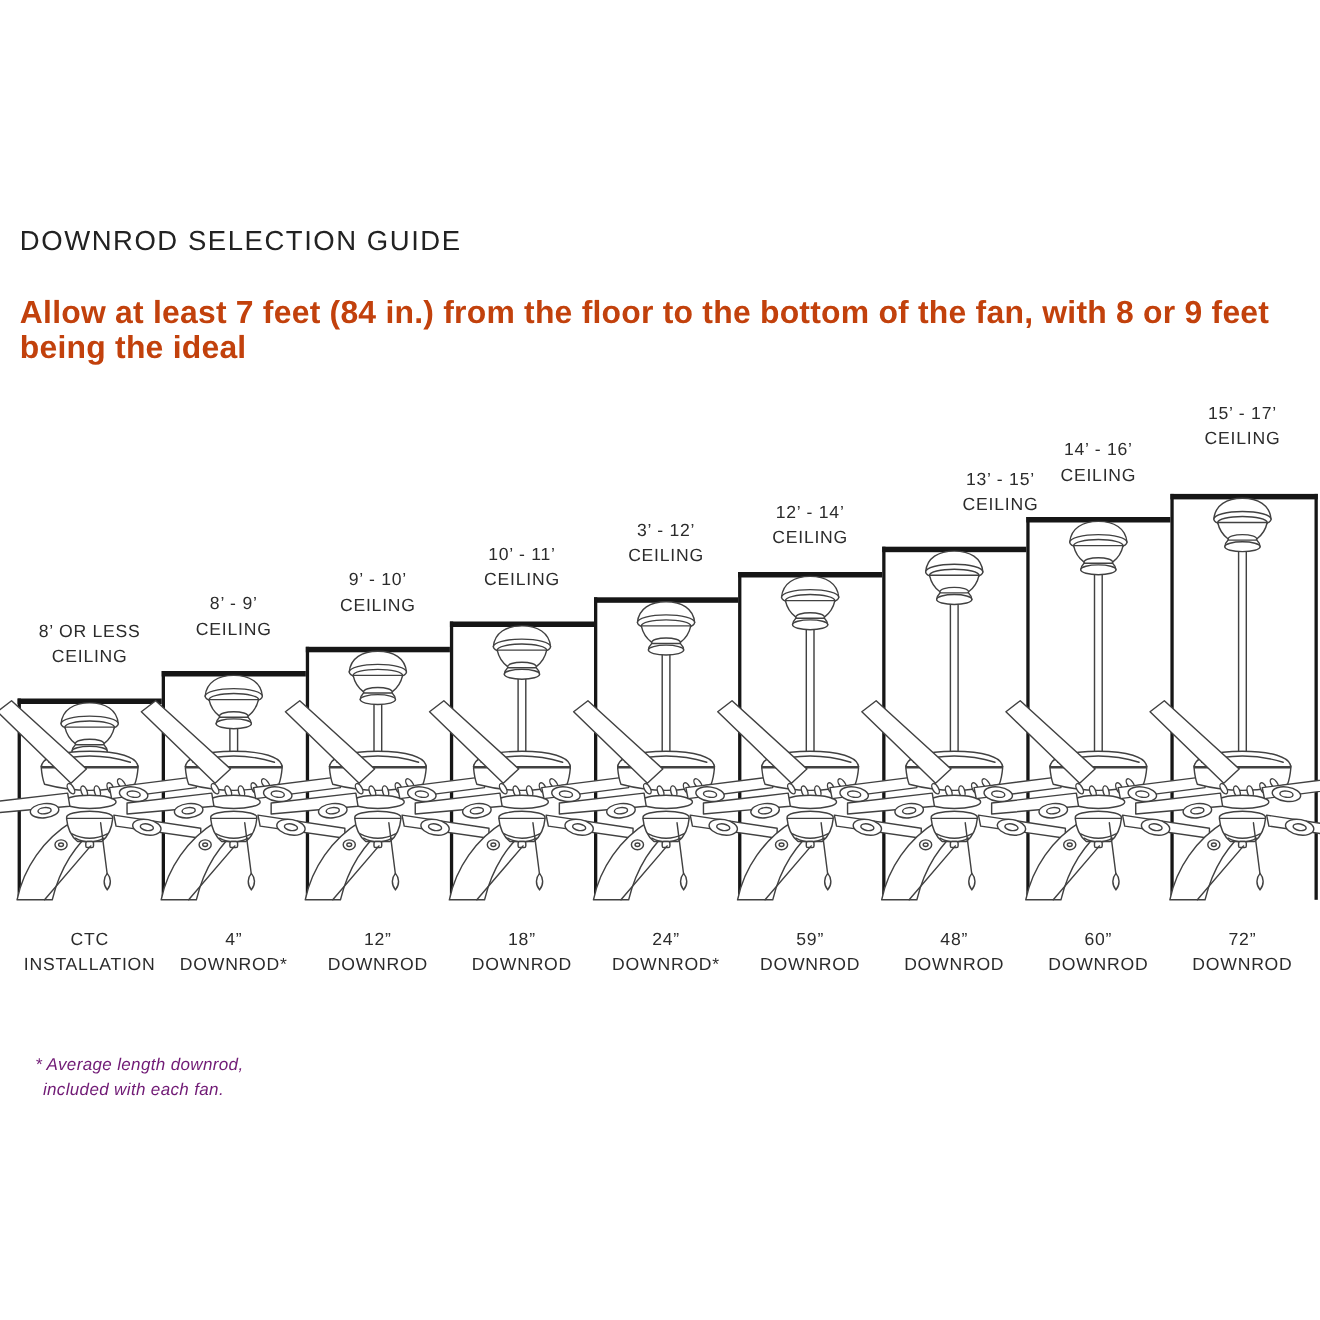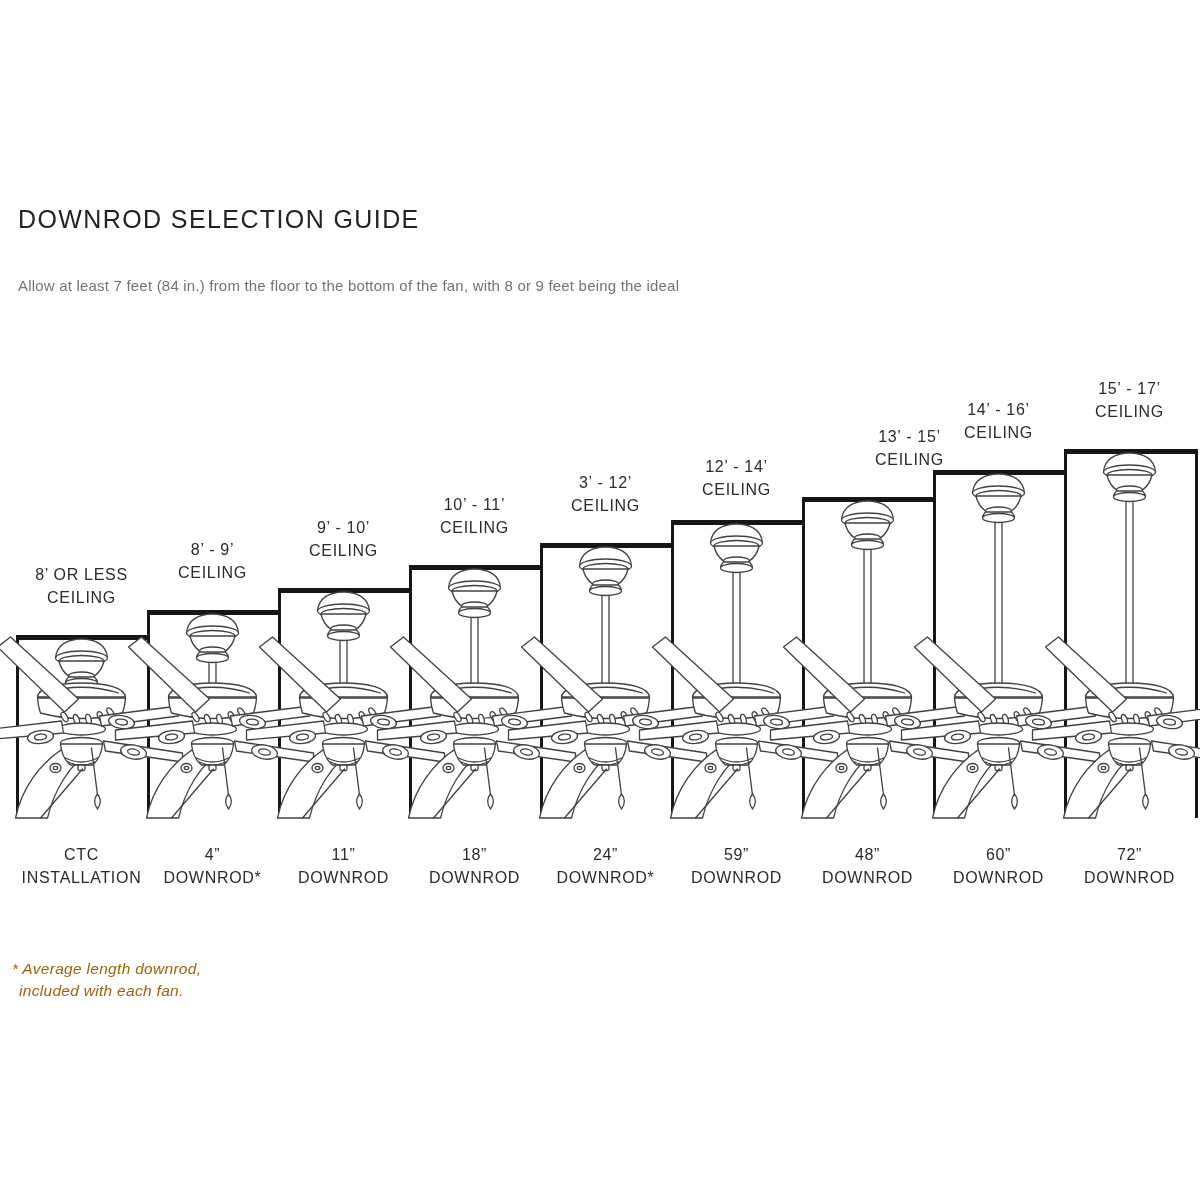--- a/index.html
+++ b/index.html
@@ -1,30 +1,30 @@
 <!DOCTYPE html>
 <html><head>
 <meta charset="utf-8">
 <style>
   html,body{margin:0;padding:0;background:#fff;}
   body{width:1200px;height:1200px;position:relative;overflow:hidden;
        font-family:"Liberation Sans","DejaVu Sans",sans-serif;}
   .page-title{position:absolute;left:18px;top:205px;font-size:25px;font-weight:400;
        letter-spacing:1.4px;color:#222;white-space:nowrap;}
-  .intro{position:absolute;left:18px;top:270px;font-size:15px;line-height:31px;
-       color:#737373;letter-spacing:0.2px;}
+  .intro{position:absolute;left:18px;top:270px;font-size:29px;line-height:31px;
+       color:#c2410c;letter-spacing:0.2px;font-weight:bold;}
   .diagram{position:absolute;left:0;top:0;width:1200px;height:1200px;}
   .col-box{position:absolute;box-sizing:border-box;background:transparent;
        border-left:3px solid #161616;border-top:5px solid #161616;z-index:1;}
   .col-box.last{border-right:3px solid #161616;}
   .fan-layer{position:absolute;left:0;top:0;z-index:2;}
   .ceil-label,.rod-label{position:absolute;width:131px;text-align:center;
        font-size:16px;line-height:23px;letter-spacing:0.7px;color:#2b2b2b;z-index:3;}
-  .footnote{position:absolute;left:12px;top:958px;font-size:15.5px;line-height:22px;
-       font-style:italic;color:#a16207;letter-spacing:0.3px;}
+  .footnote{position:absolute;left:32px;top:958px;font-size:15.5px;line-height:22px;
+       font-style:italic;color:#701a75;letter-spacing:0.3px;}
   .footnote .fn2{padding-left:7px;}
 </style>
 </head>
 <body>
 
 <div class="page-title">DOWNROD SELECTION GUIDE</div>
 
 <div class="intro">
   <div>Allow at least 7 feet (84 in.) from the floor to the bottom of the fan, with 8 or 9 feet being the ideal</div>
 </div>
@@ -47,21 +47,21 @@
     <div class="rod-label" style="left: 147px; top: 843px;">
       <div>4”</div>
       <div>DOWNROD*</div>
     </div>
     <div class="col-box" style="left: 278px; top: 588px; width: 131px; height: 230px;"></div>
     <div class="ceil-label" style="left: 278px; top: 516px;">
       <div>9’ - 10’</div>
       <div>CEILING</div>
     </div>
     <div class="rod-label" style="left: 278px; top: 843px;">
-      <div>11”</div>
+      <div>12”</div>
       <div>DOWNROD</div>
     </div>
     <div class="col-box" style="left: 409px; top: 565px; width: 131px; height: 253px;"></div>
     <div class="ceil-label" style="left: 409px; top: 493px;">
       <div>10’ - 11’</div>
       <div>CEILING</div>
     </div>
     <div class="rod-label" style="left: 409px; top: 843px;">
       <div>18”</div>
       <div>DOWNROD</div>
@@ -96,21 +96,21 @@
     <div class="col-box" style="left: 933px; top: 470px; width: 131px; height: 348px;"></div>
     <div class="ceil-label" style="left: 933px; top: 398px;">
       <div>14’ - 16’</div>
       <div>CEILING</div>
     </div>
     <div class="rod-label" style="left: 933px; top: 843px;">
       <div>60”</div>
       <div>DOWNROD</div>
     </div>
     <div class="col-box last" style="left: 1064px; top: 449px; width: 134px; height: 369px;"></div>
-    <div class="ceil-label" style="left: 1064px; top: 377px;">
+    <div class="ceil-label" style="left: 1064px; top: 365px;">
       <div>15’ - 17’</div>
       <div>CEILING</div>
     </div>
     <div class="rod-label" style="left: 1064px; top: 843px;">
       <div>72”</div>
       <div>DOWNROD</div>
     </div>
     <svg class="fan-layer" width="1200" height="1200" viewBox="0 0 1200 1200">
       <g fill="#ffffff" stroke="#414141" stroke-width="1.3" stroke-linejoin="round" stroke-linecap="round">
         <g>

